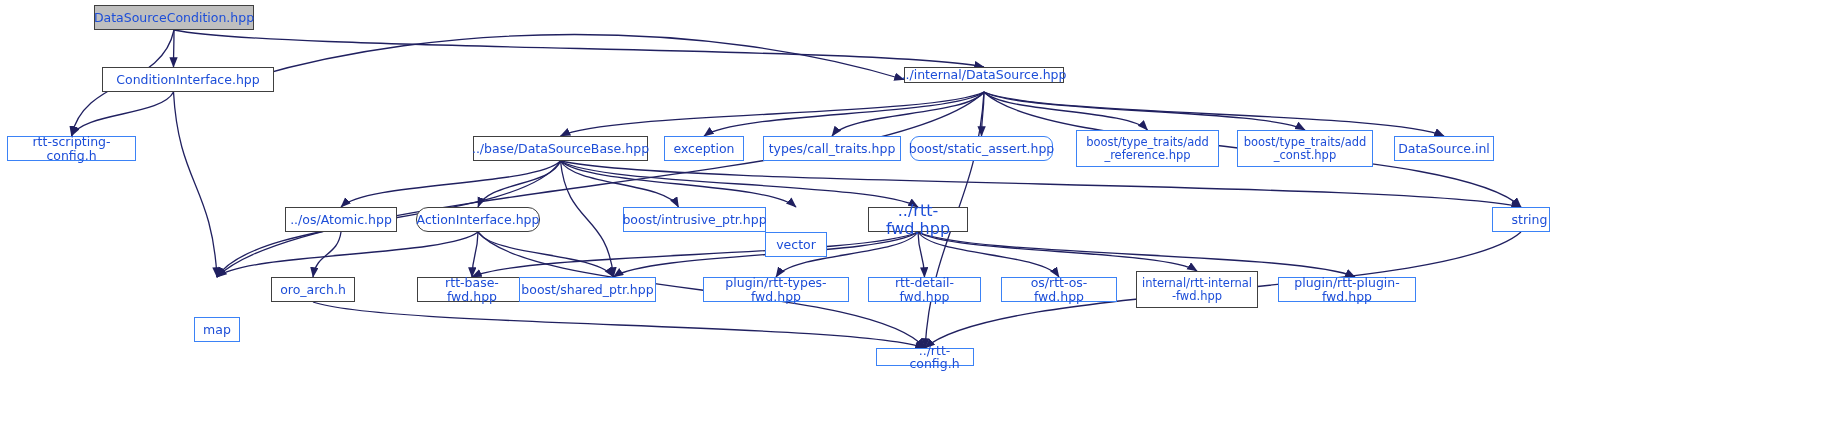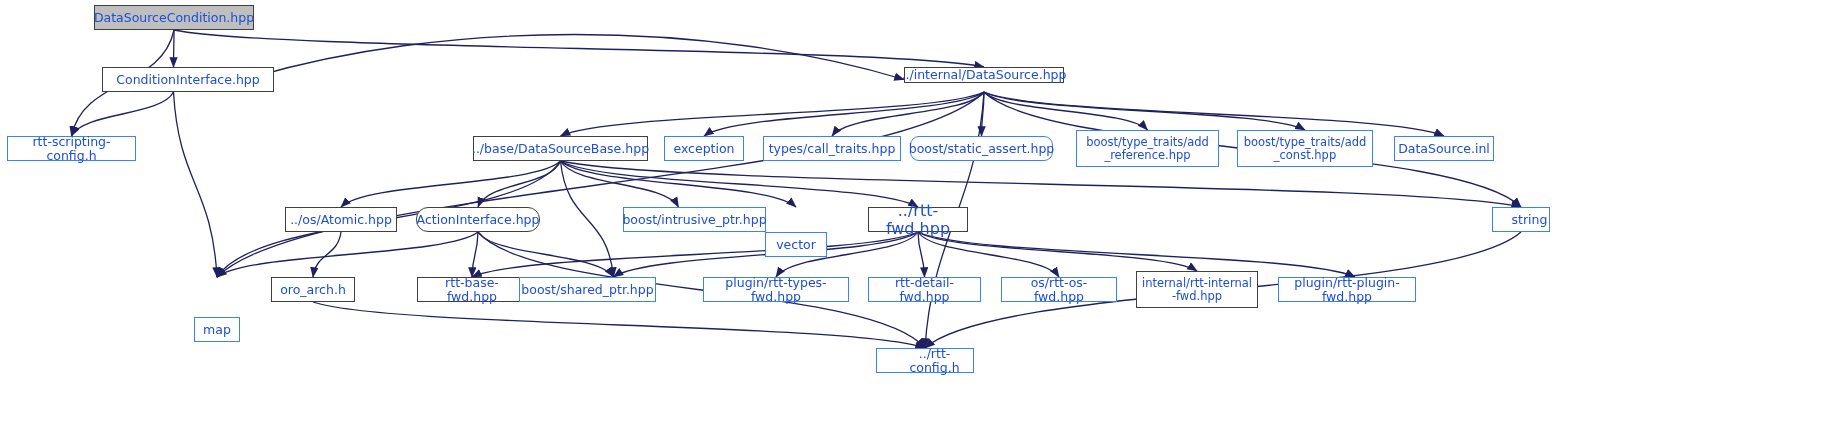--- a/index.html
+++ b/index.html
@@ -142,17 +142,17 @@
       <div class="node n-plain" style="left: 1001px; top: 277px; width: 116px; height: 25px; font-size: 12.5px;">
         <span>os/rtt-os-fwd.hpp</span>
       </div>
       <div class="node n-strong" style="left: 1136px; top: 271px; width: 122px; height: 37px; font-size: 11.5px;">
         <span>internal/rtt-internal
 -fwd.hpp</span>
       </div>
       <div class="node n-plain" style="left: 1278px; top: 277px; width: 138px; height: 25px; font-size: 12.5px;">
         <span>plugin/rtt-plugin-fwd.hpp</span>
       </div>
-      <div class="node n-plain" style="left: 876px; top: 348px; width: 98px; height: 25px; font-size: 12.5px; padding-left: 19px;">
+      <div class="node n-plain" style="left: 876px; top: 348px; width: 98px; height: 18px; font-size: 12.5px; padding-left: 19px;">
         <span>../rtt-config.h</span>
       </div>
     </div>
 </div>
 
 </body></html>

